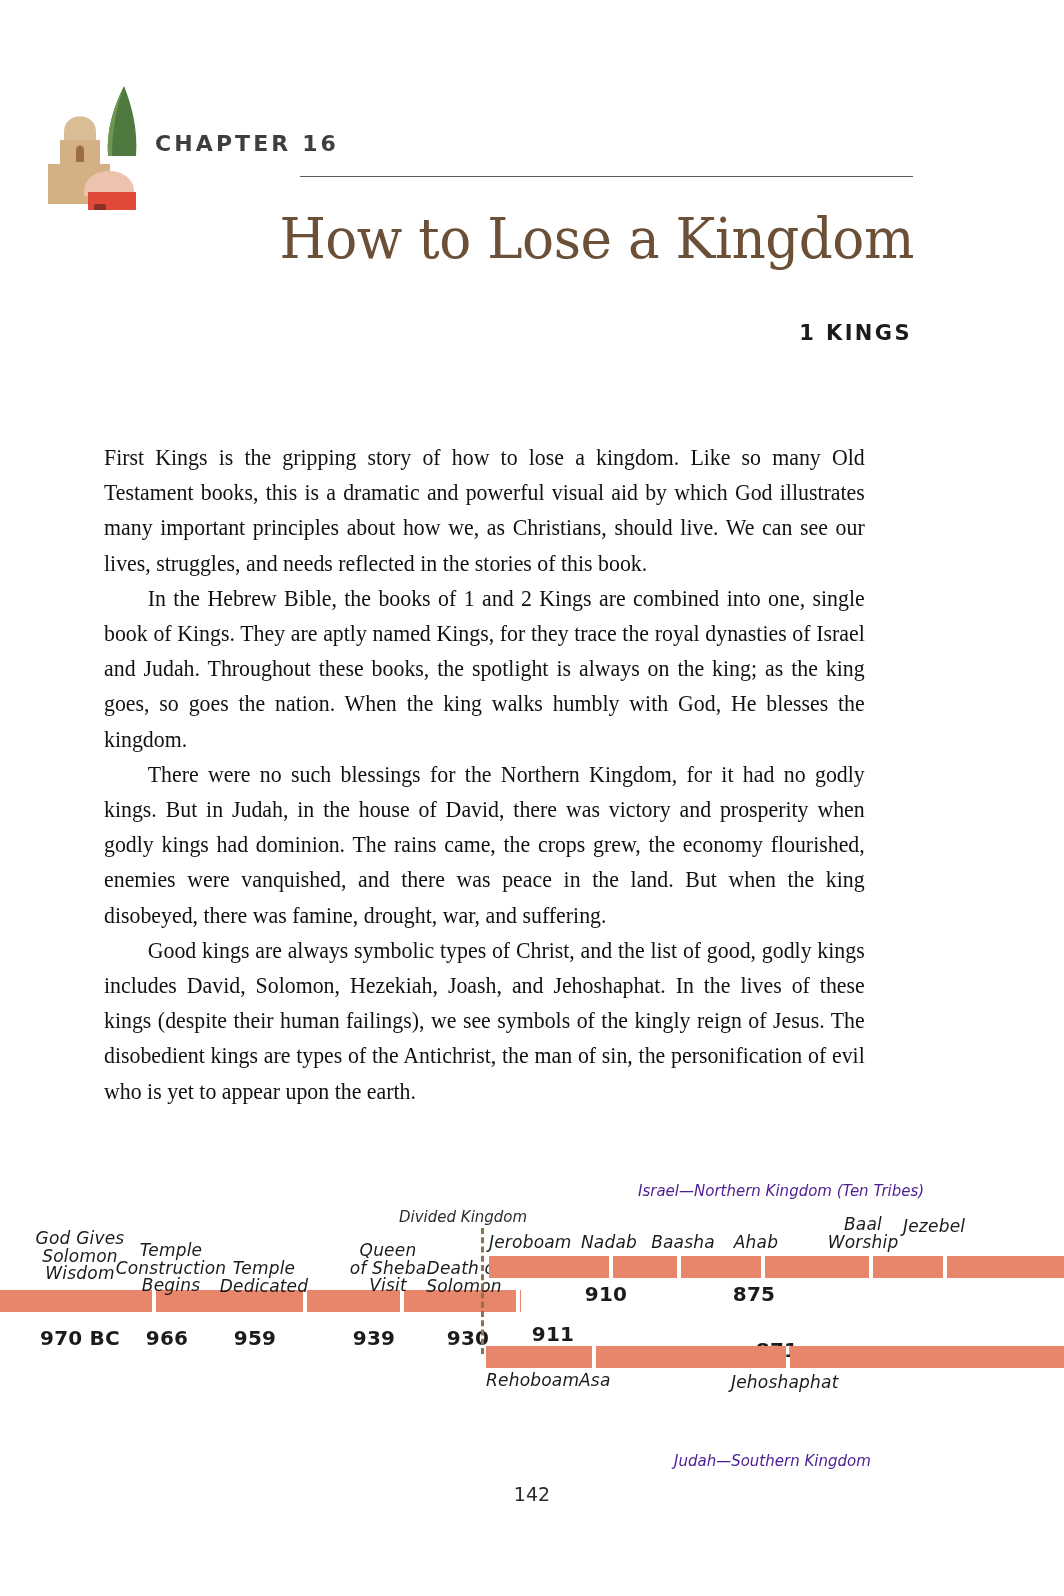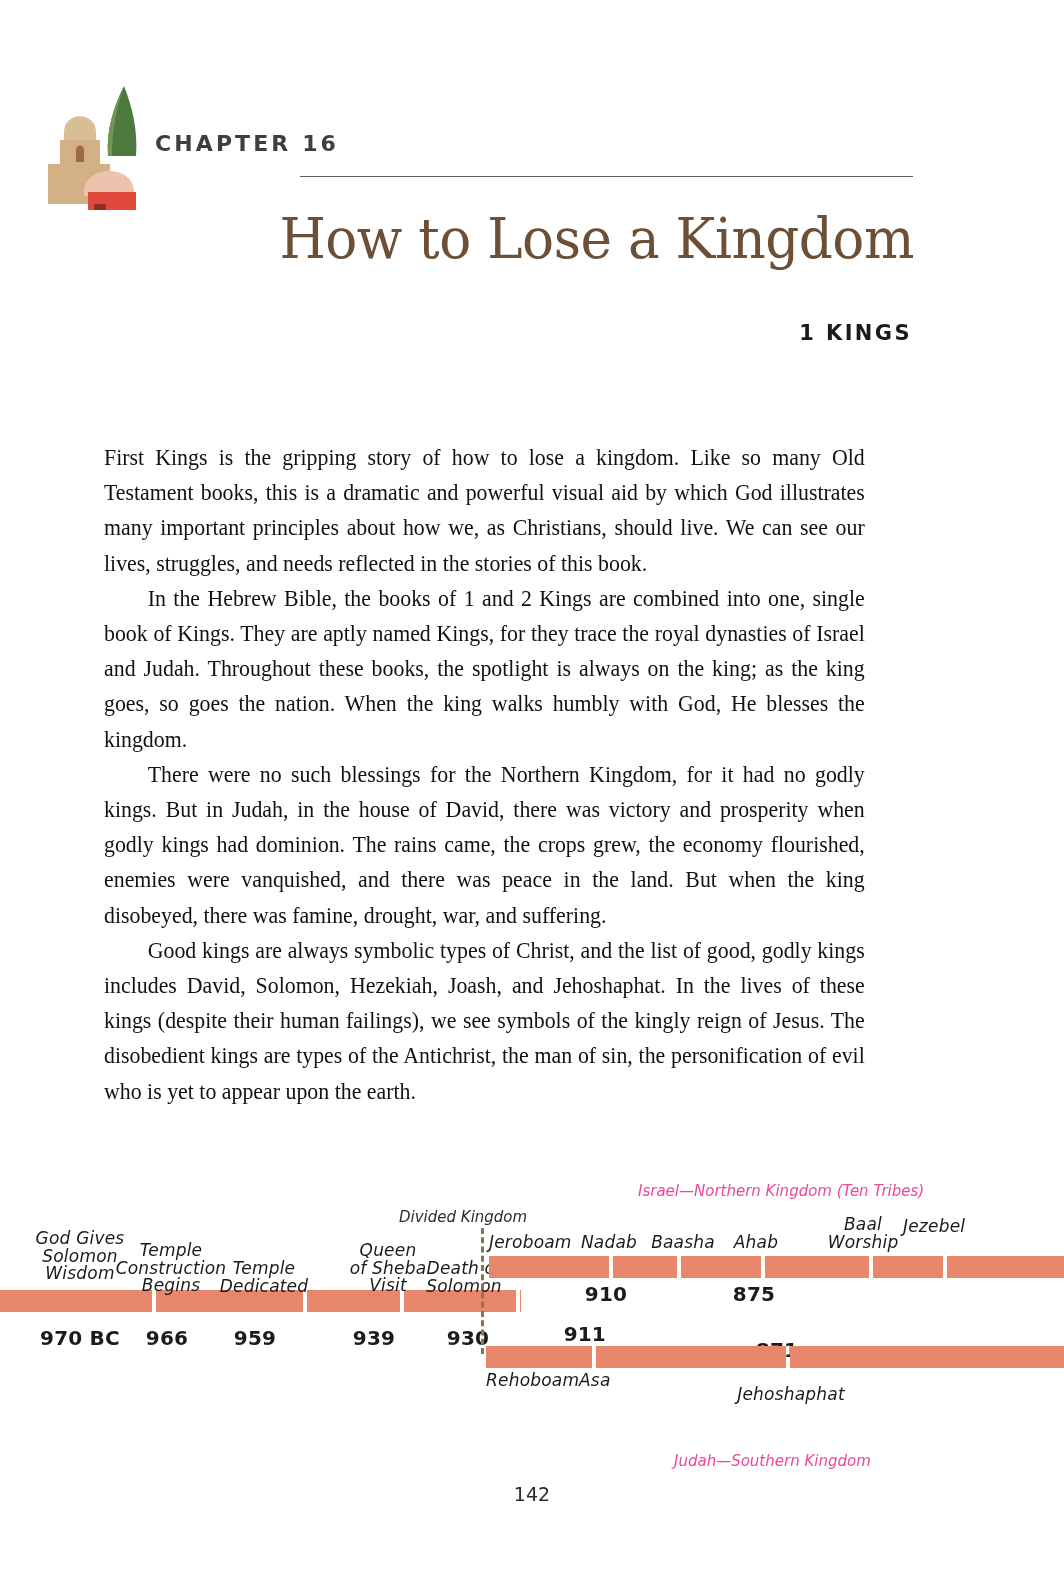--- a/index.html
+++ b/index.html
@@ -94,21 +94,21 @@
     font-weight:700;
     letter-spacing:0.2px;
     text-align:center;
     white-space:nowrap;
   }
   .tl-kingdom-label{
     position:absolute;
     font-family:"DejaVu Sans", sans-serif;
     font-style:italic;
     font-size:15px;
-    color:#ec4899;
+    color:#4c1d95;
     white-space:nowrap;
   }
   .tl-divider{
     position:absolute;
     width:0; border-left:3px dashed #8a7352;
   }
   .tl-divider-label{
     position:absolute;
     font-family:"DejaVu Sans", sans-serif;
     font-style:italic;
@@ -211,27 +211,27 @@
   <div class="tl-label" style="left:578px;top:84px; width:62px;">Nadab</div>
   <div class="tl-label" style="left:648px;top:84px; width:70px;">Baasha</div>
   <div class="tl-label" style="left:733px;top:84px; width:46px;">Ahab</div>
   <div class="tl-label" style="left:822px;top:66px; width:82px;">Baal
 Worship</div>
   <div class="tl-label" style="left:903px;top:68px; width:60px;">Jezebel</div>
 
   <div class="tl-year" style="left:566px;top:132px; width:80px;">910</div>
   <div class="tl-year" style="left:714px;top:132px; width:80px;">875</div>
 
-  <div class="tl-year" style="left:526px;top:172px; width:80px;text-align:right;">911</div>
+  <div class="tl-year" style="left:513px;top:172px; width:80px;">911</div>
   <div class="tl-year" style="left:737px;top:172px; width:80px;margin-top:16px;">871</div>
 
   <div class="tl-bar" style="left:486px;top:196px; width:106px;"></div>
   <div class="tl-bar" style="left:596px;top:196px; width:190px;"></div>
   <div class="tl-bar" style="left:790px;top:196px; width:274px;"></div>
 
   <div class="tl-label" style="left:486px;top:222px; width:90px; text-align:left;">Rehoboam</div>
   <div class="tl-label" style="left:579px;top:222px; width:50px; text-align:left;">Asa</div>
-  <div class="tl-label" style="left:731px;top:236px; width:120px; text-align:center;">Jehoshaphat</div>
+  <div class="tl-label" style="left:731px;top:224px; width:120px; text-align:left;">Jehoshaphat</div>
 
   <div class="tl-kingdom-label" style="left:674px; top:258px;margin-top:44px;">Judah—Southern Kingdom</div>
 </div>
 
 <div class="page-number">142</div>
 
 </body></html>

